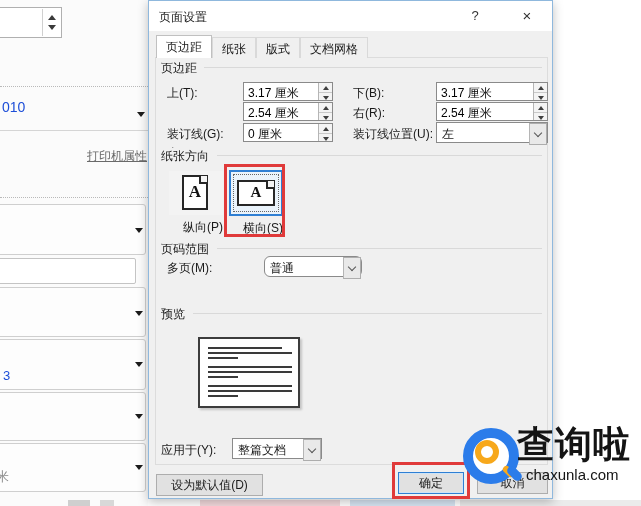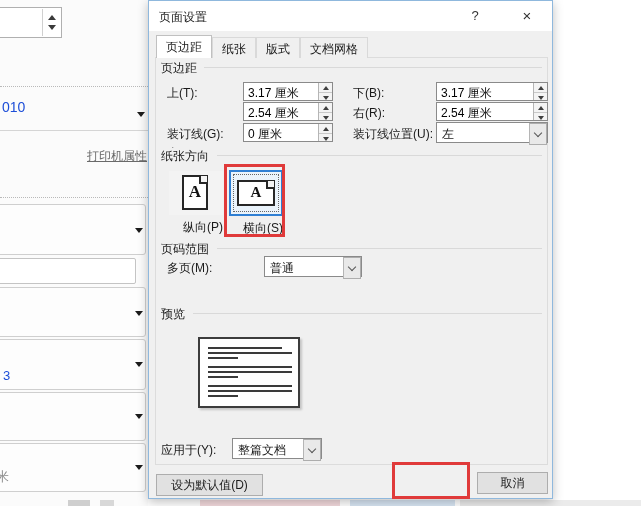--- a/index.html
+++ b/index.html
@@ -233,21 +233,21 @@
         <span class="fold"></span>
           <span class="ltr" style="font-size:15px;">A</span>
       </span>
     </div>
     <div class="orient-label" style="left:80px; top:219px;">横向(S)</div>
     <div class="red-rect" style="left:75px; top:163px; width:61px; height:73px;"></div>
 
     <div class="group-label" style="left:12px; top:240px;">页码范围</div>
     <div class="group-line" style="left:68px; top:247px; width:325px;"></div>
     <div class="fld-label" style="left:18px; top:259px;">多页(M):</div>
-    <div class="combo" style="left:115px; top:255px; width:98px;">
+    <div class="combo" style="left:115px; top:255px; width:98px;border-radius:6px;">
       <span class="val">普通</span>
       <span class="btn">
           <i class="chev"></i>
         </span>
     </div>
 
     <div class="group-label" style="left:12px; top:305px;">预览</div>
     <div class="group-line" style="left:44px; top:312px; width:349px;"></div>
 
     <div class="preview-page">
@@ -264,18 +264,28 @@
 
     <div class="fld-label" style="left:12px; top:441px;">应用于(Y):</div>
     <div class="combo" style="left:83px; top:437px; width:90px;">
       <span class="val">整篇文档</span>
       <span class="btn">
           <i class="chev"></i>
         </span>
     </div>
 
     <div class="btn" style="left:7px; top:473px; width:107px;">设为默认值(D)</div>
+    <div class="btn default" style="left:249px; top:471px; width:66px;">确定</div>
     <div class="red-rect" style="left:243px; top:461px; width:78px; height:37px;"></div>
     <div class="btn" style="left:328px; top:471px; width:71px;">取消</div>
   </div>
 
+  <div class="watermark">
+    <div class="logo-ring">
+      <span class="logo-lens"></span>
+      <span class="logo-handle"></span>
+      <span class="logo-tail"></span>
+    </div>
+    <div class="brand">查询啦</div>
+    <div class="domain">chaxunla.com</div>
+  </div>
 
 </div>
 
 </body></html>

